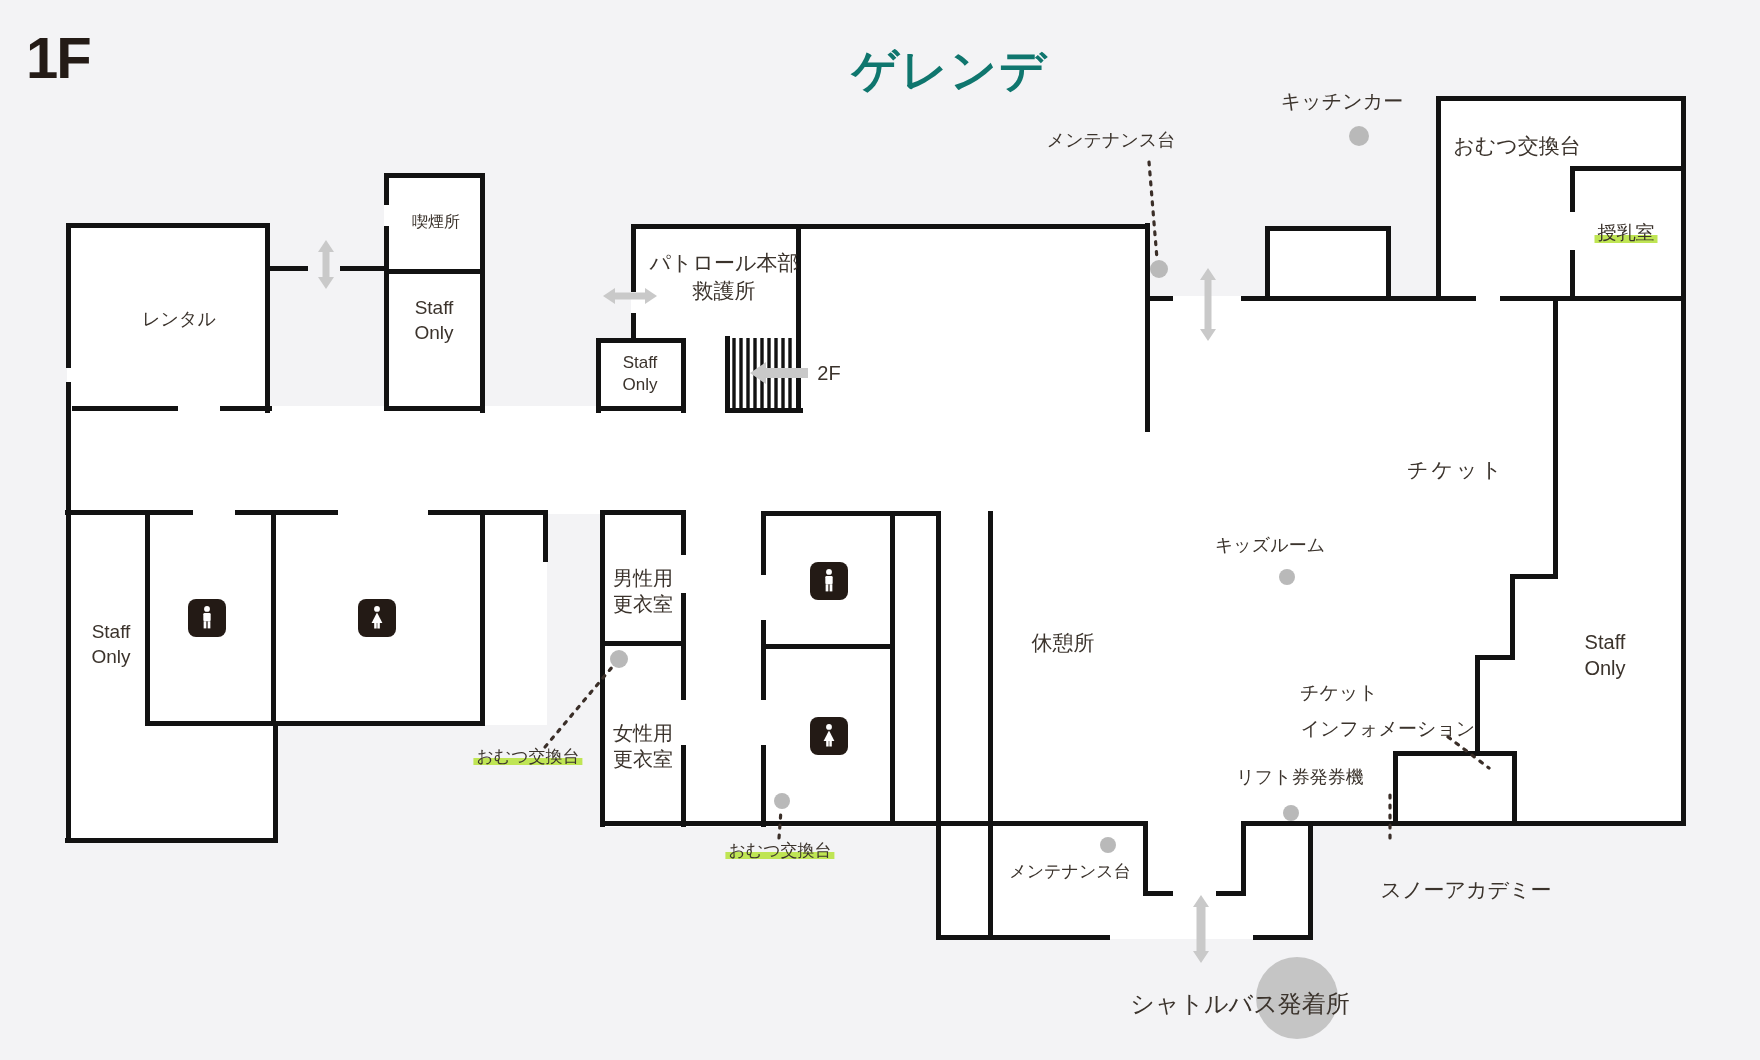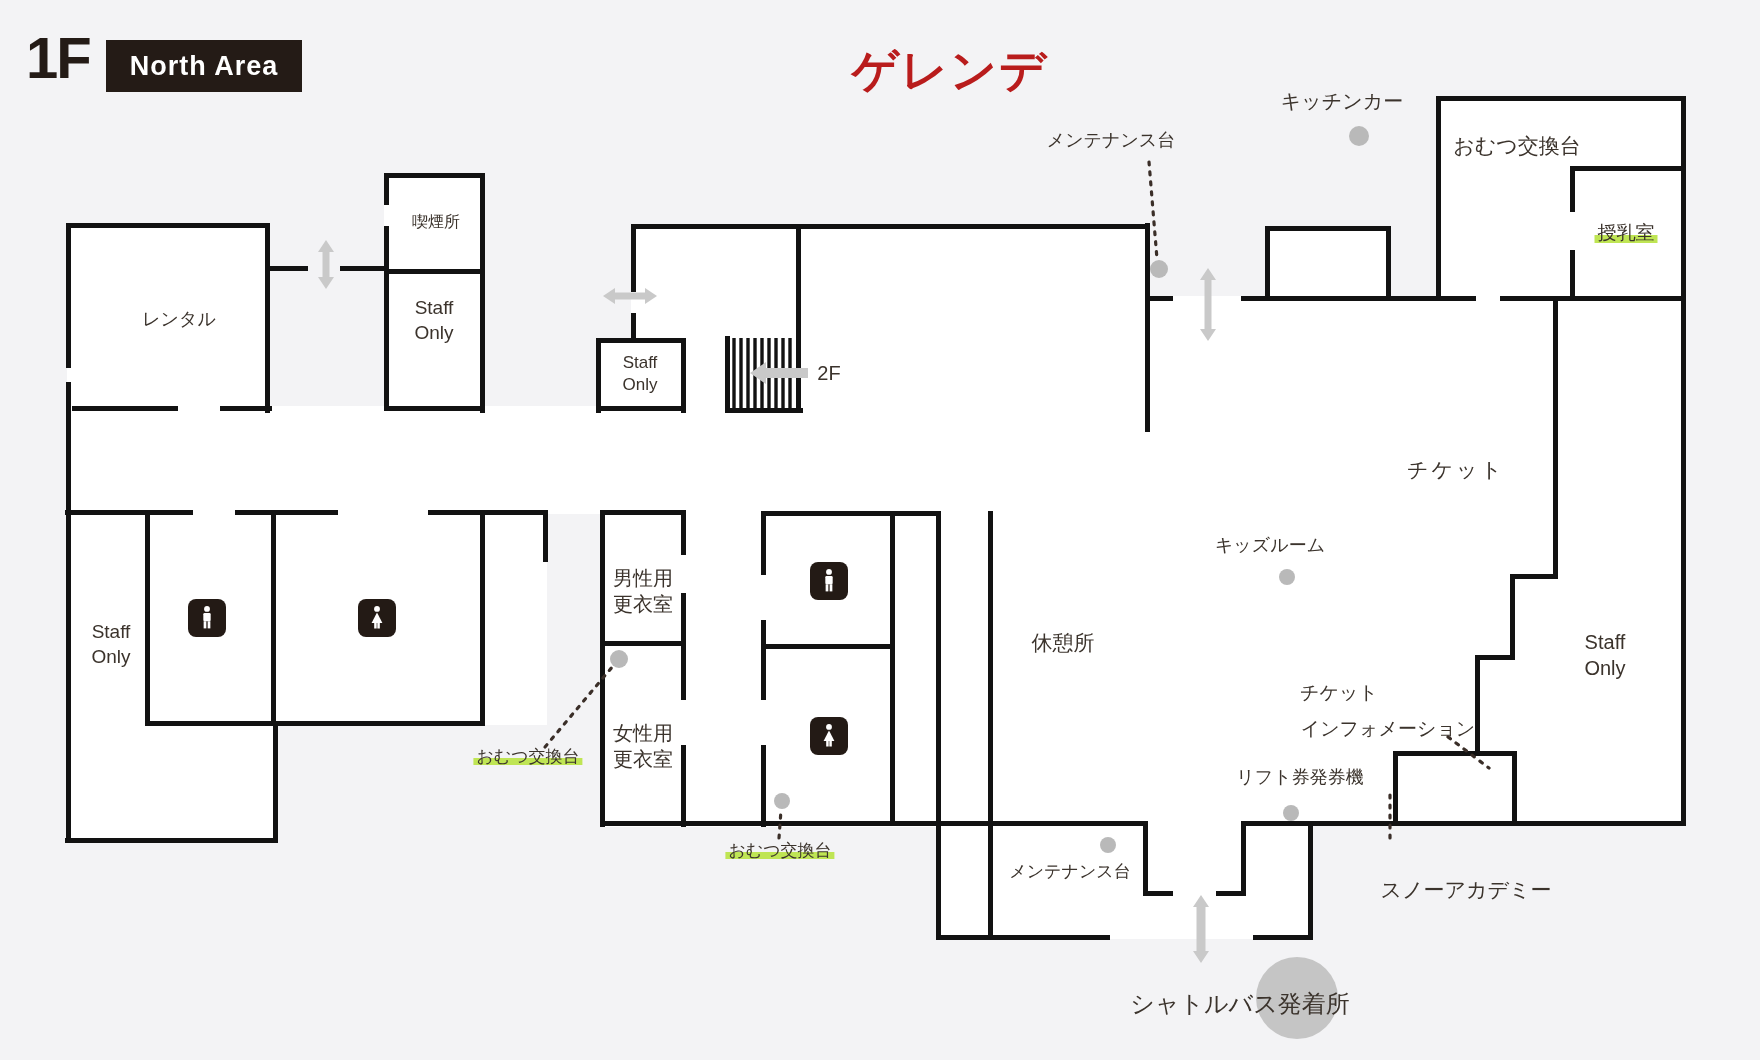--- a/index.html
+++ b/index.html
@@ -8,21 +8,21 @@
   .room{position:absolute;background:#ffffff;}
   .w{position:absolute;background:#121212;}
   .lbl{position:absolute;transform:translate(-50%,-50%);white-space:pre-line;text-align:center;
        line-height:1.32;color:#3b332c;}
   .hl{background:linear-gradient(transparent 60%, #bfe554 60%, #bfe554 96%, transparent 96%);padding:0 3px;}
   #title-1f{position:absolute;left:26px;top:24px;font-size:58px;font-weight:900;color:#241b16;
             letter-spacing:-2px;transform:none;}
   #badge{position:absolute;left:106px;top:40px;width:196px;height:52px;background:#241b16;
          display:flex;align-items:center;justify-content:center;}
   #badge span{color:#ffffff;font-size:27px;font-weight:800;letter-spacing:1px;}
-  #map-title{font-size:46px;font-weight:700;color:#b91c1c;letter-spacing:2px;}
+  #map-title{font-size:46px;font-weight:700;color:#0f766e;letter-spacing:2px;}
   .icon{position:absolute;width:38px;height:38px;background:#231a15;border-radius:8px;
         display:flex;align-items:center;justify-content:center;transform:translate(-50%,-50%);}
   svg.ov{position:absolute;left:0;top:0;pointer-events:none;}
 </style>
 </head>
 <body>
 
 <div id="stage">
 
   <div>
@@ -196,31 +196,30 @@
   <div class="icon" style="left:829px;top:736px">
     <svg width="26" height="26" viewBox="0 0 24 24" fill="#ffffff">
       <circle cx="12" cy="3.6" r="2.7"></circle>
         <path d="M12 7 L17 16.5 L7 16.5 Z"></path>
       <rect x="9.4" y="16.5" width="2.3" height="5.2"></rect>
         <rect x="12.3" y="16.5" width="2.3" height="5.2"></rect>
     </svg>
   </div>
 
   <div id="title-1f">1F</div>
-  <div id="badge">
-    <span>North Area</span>
-  </div>
   <div class="lbl" id="map-title" style="left:950px;top:70px">ゲレンデ</div>
 
   <div class="lbl" style="left:179px;top:320px;font-size:18px">レンタル</div>
   <div class="lbl" style="left:436px;top:222px;font-size:16px">喫煙所</div>
   <div class="lbl" style="left:434px;top:320px;font-size:19px">Staff
 Only</div>
   <div class="lbl" style="left:640px;top:374px;font-size:17px">Staff
 Only</div>
+  <div class="lbl" style="left:724px;top:277px;font-size:21px">パトロール本部
+救護所</div>
   <div class="lbl" style="left:829px;top:373px;font-size:20px">2F</div>
   <div class="lbl" style="left:1517px;top:146px;font-size:21px">おむつ交換台</div>
   <div class="lbl" style="left:1626px;top:233px;font-size:19px"><span class="hl">授乳室</span></div>
   <div class="lbl" style="left:1456px;top:470px;font-size:21px;letter-spacing:3px">チケット</div>
   <div class="lbl" style="left:1063px;top:643px;font-size:21px">休憩所</div>
   <div class="lbl" style="left:1605px;top:655px;font-size:20px">Staff
 Only</div>
   <div class="lbl" style="left:111px;top:644px;font-size:19px">Staff
 Only</div>
   <div class="lbl" style="left:643px;top:591px;font-size:20px">男性用

